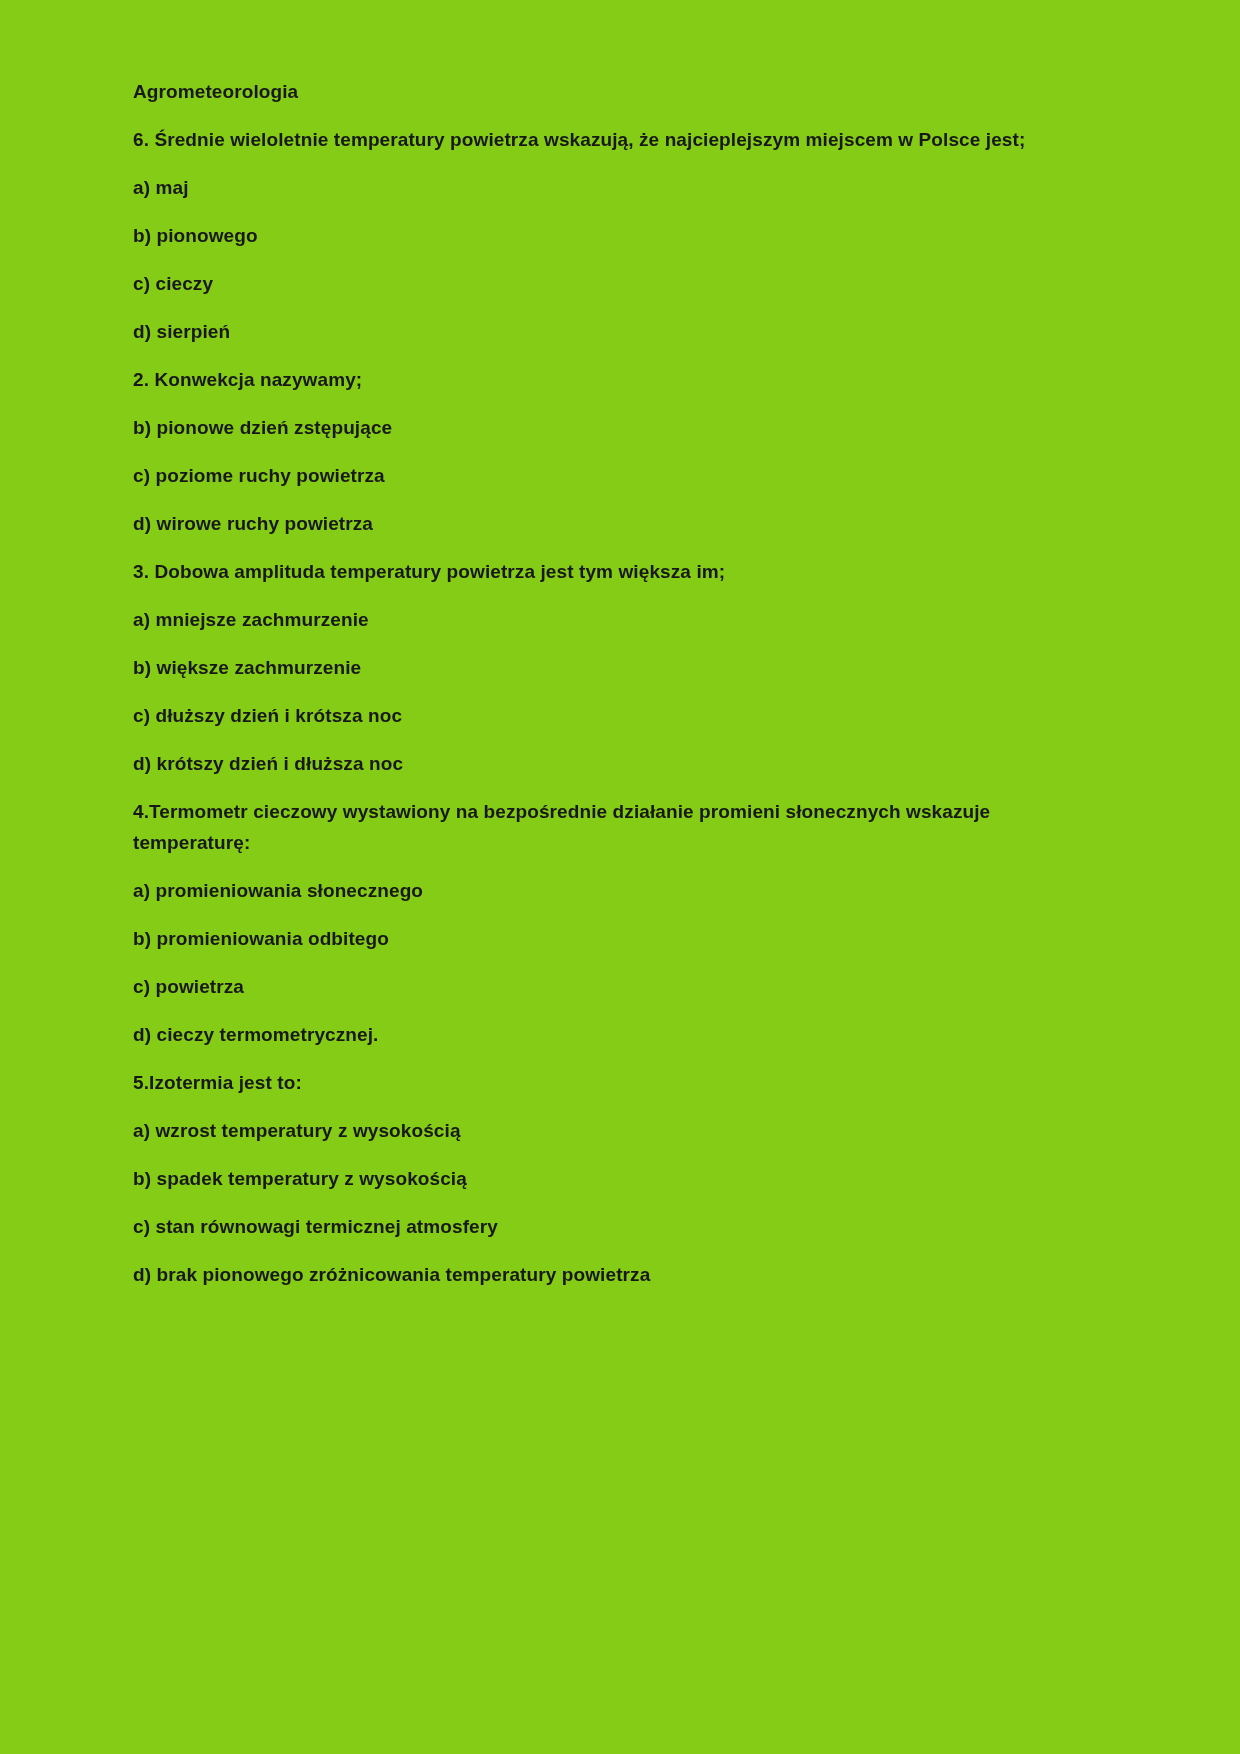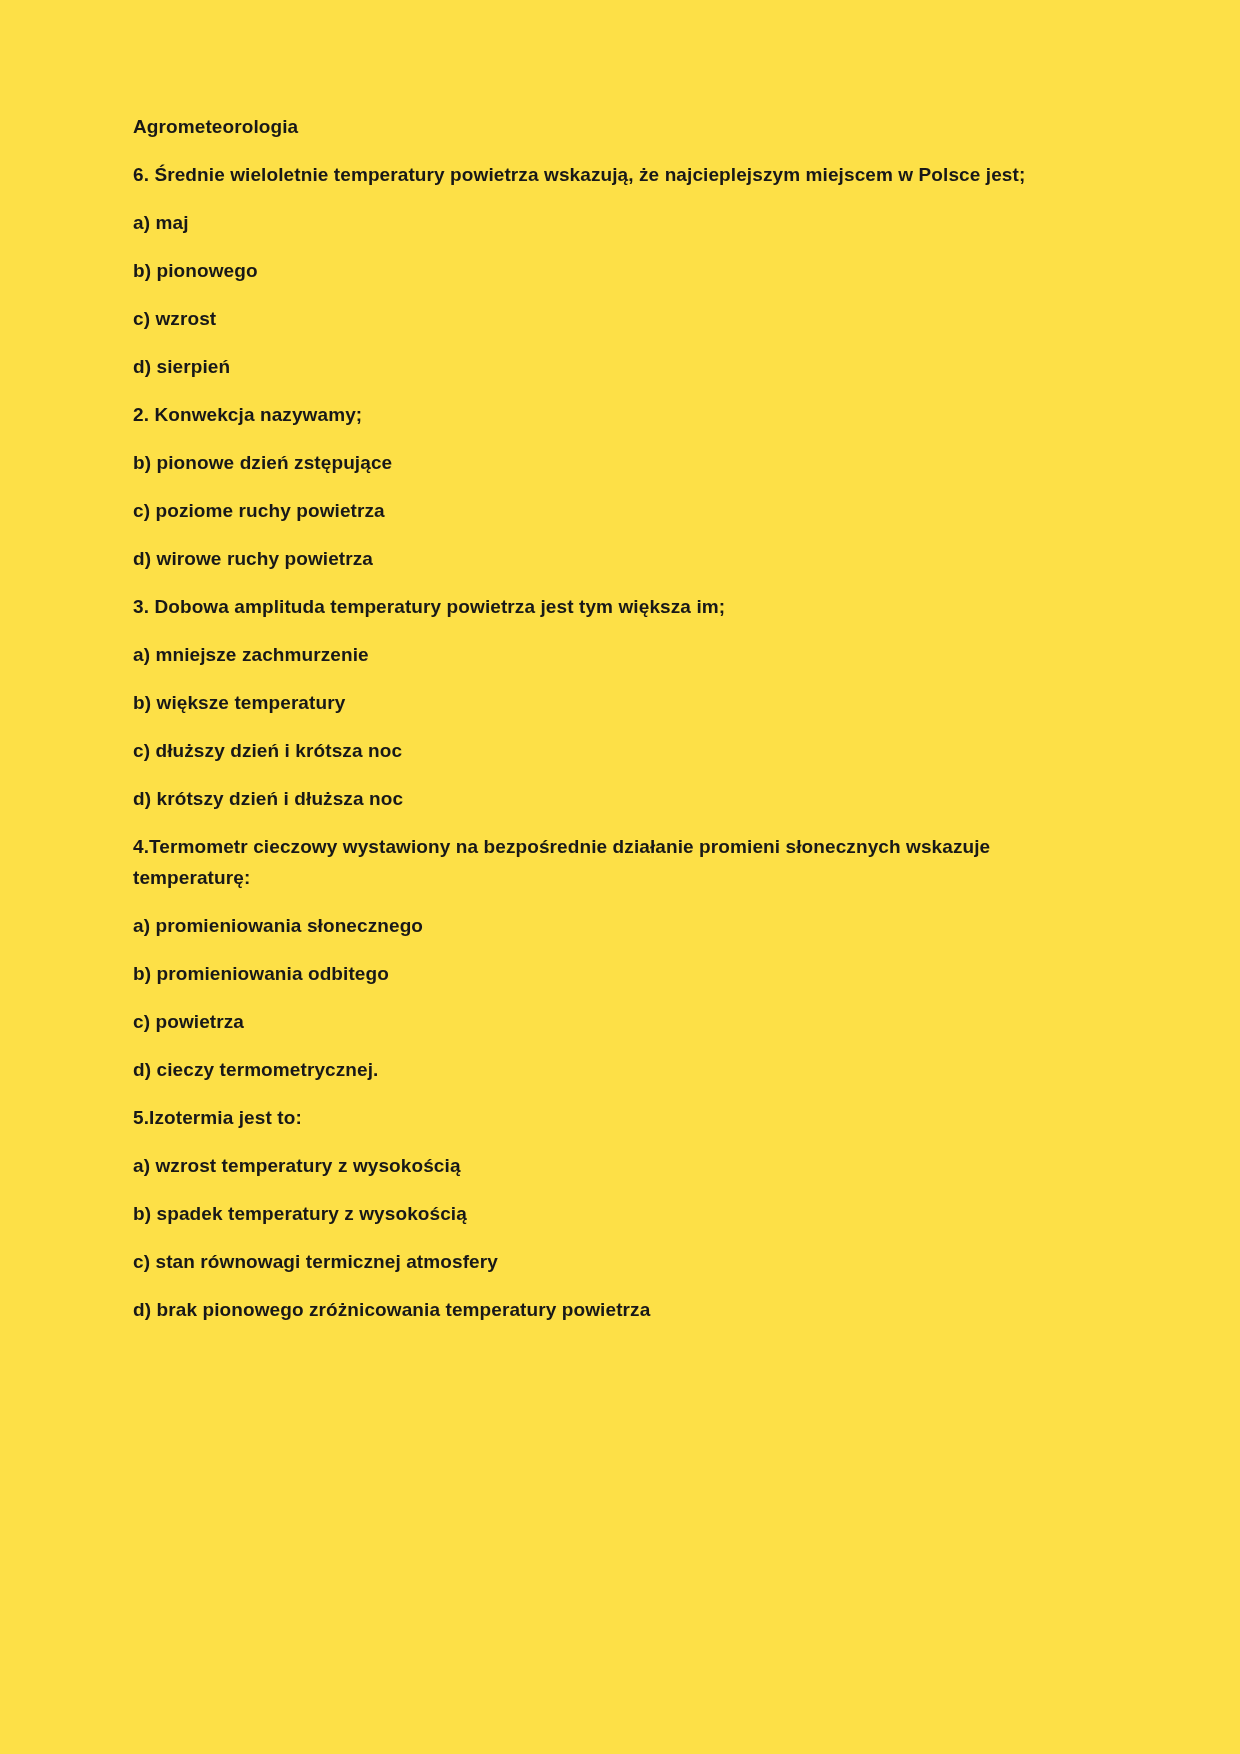--- a/index.html
+++ b/index.html
@@ -9,22 +9,22 @@
     }
     body {
       width: 1240px;
       height: 1754px;
       overflow: hidden;
     }
     .page {
       box-sizing: border-box;
       width: 1240px;
       height: 1754px;
-      background: #fde047;
-      padding: 111px 180px 0 133px;
+      background: #84cc16;
+      padding: 76px 180px 0 133px;
       font-family: "Liberation Sans", sans-serif;
       font-weight: 700;
       font-size: 19px;
       color: #181818;
       -webkit-font-smoothing: antialiased;
     }
     .para {
       margin: 0 0 17px 0;
       line-height: 31px;
       letter-spacing: 0.1px;
@@ -40,31 +40,31 @@
 </head>
 <body>
 
 <div class="page">
 
   <p class="para">Agrometeorologia</p>
 
   <p class="para">6. Średnie wieloletnie temperatury powietrza wskazują, że najcieplejszym miejscem w Polsce jest;</p>
   <p class="para">a) maj</p>
   <p class="para">b) pionowego</p>
-  <p class="para">c) wzrost</p>
+  <p class="para">c) cieczy</p>
   <p class="para">d) sierpień</p>
 
   <p class="para">2. Konwekcja nazywamy;</p>
   <p class="para">b) pionowe dzień zstępujące</p>
   <p class="para">c) poziome ruchy powietrza</p>
   <p class="para">d) wirowe ruchy powietrza</p>
 
   <p class="para">3. Dobowa amplituda temperatury powietrza jest tym większa im;</p>
   <p class="para">a) mniejsze zachmurzenie</p>
-  <p class="para">b) większe temperatury</p>
+  <p class="para">b) większe zachmurzenie</p>
   <p class="para">c) dłuższy dzień i krótsza noc</p>
   <p class="para">d) krótszy dzień i dłuższa noc</p>
 
   <p class="para wrap">
     <span class="ln">4.Termometr cieczowy wystawiony na bezpośrednie działanie promieni słonecznych wskazuje</span>
     <span class="ln">temperaturę:</span>
   </p>
   <p class="para">a) promieniowania słonecznego</p>
   <p class="para">b) promieniowania odbitego</p>
   <p class="para">c) powietrza</p>

